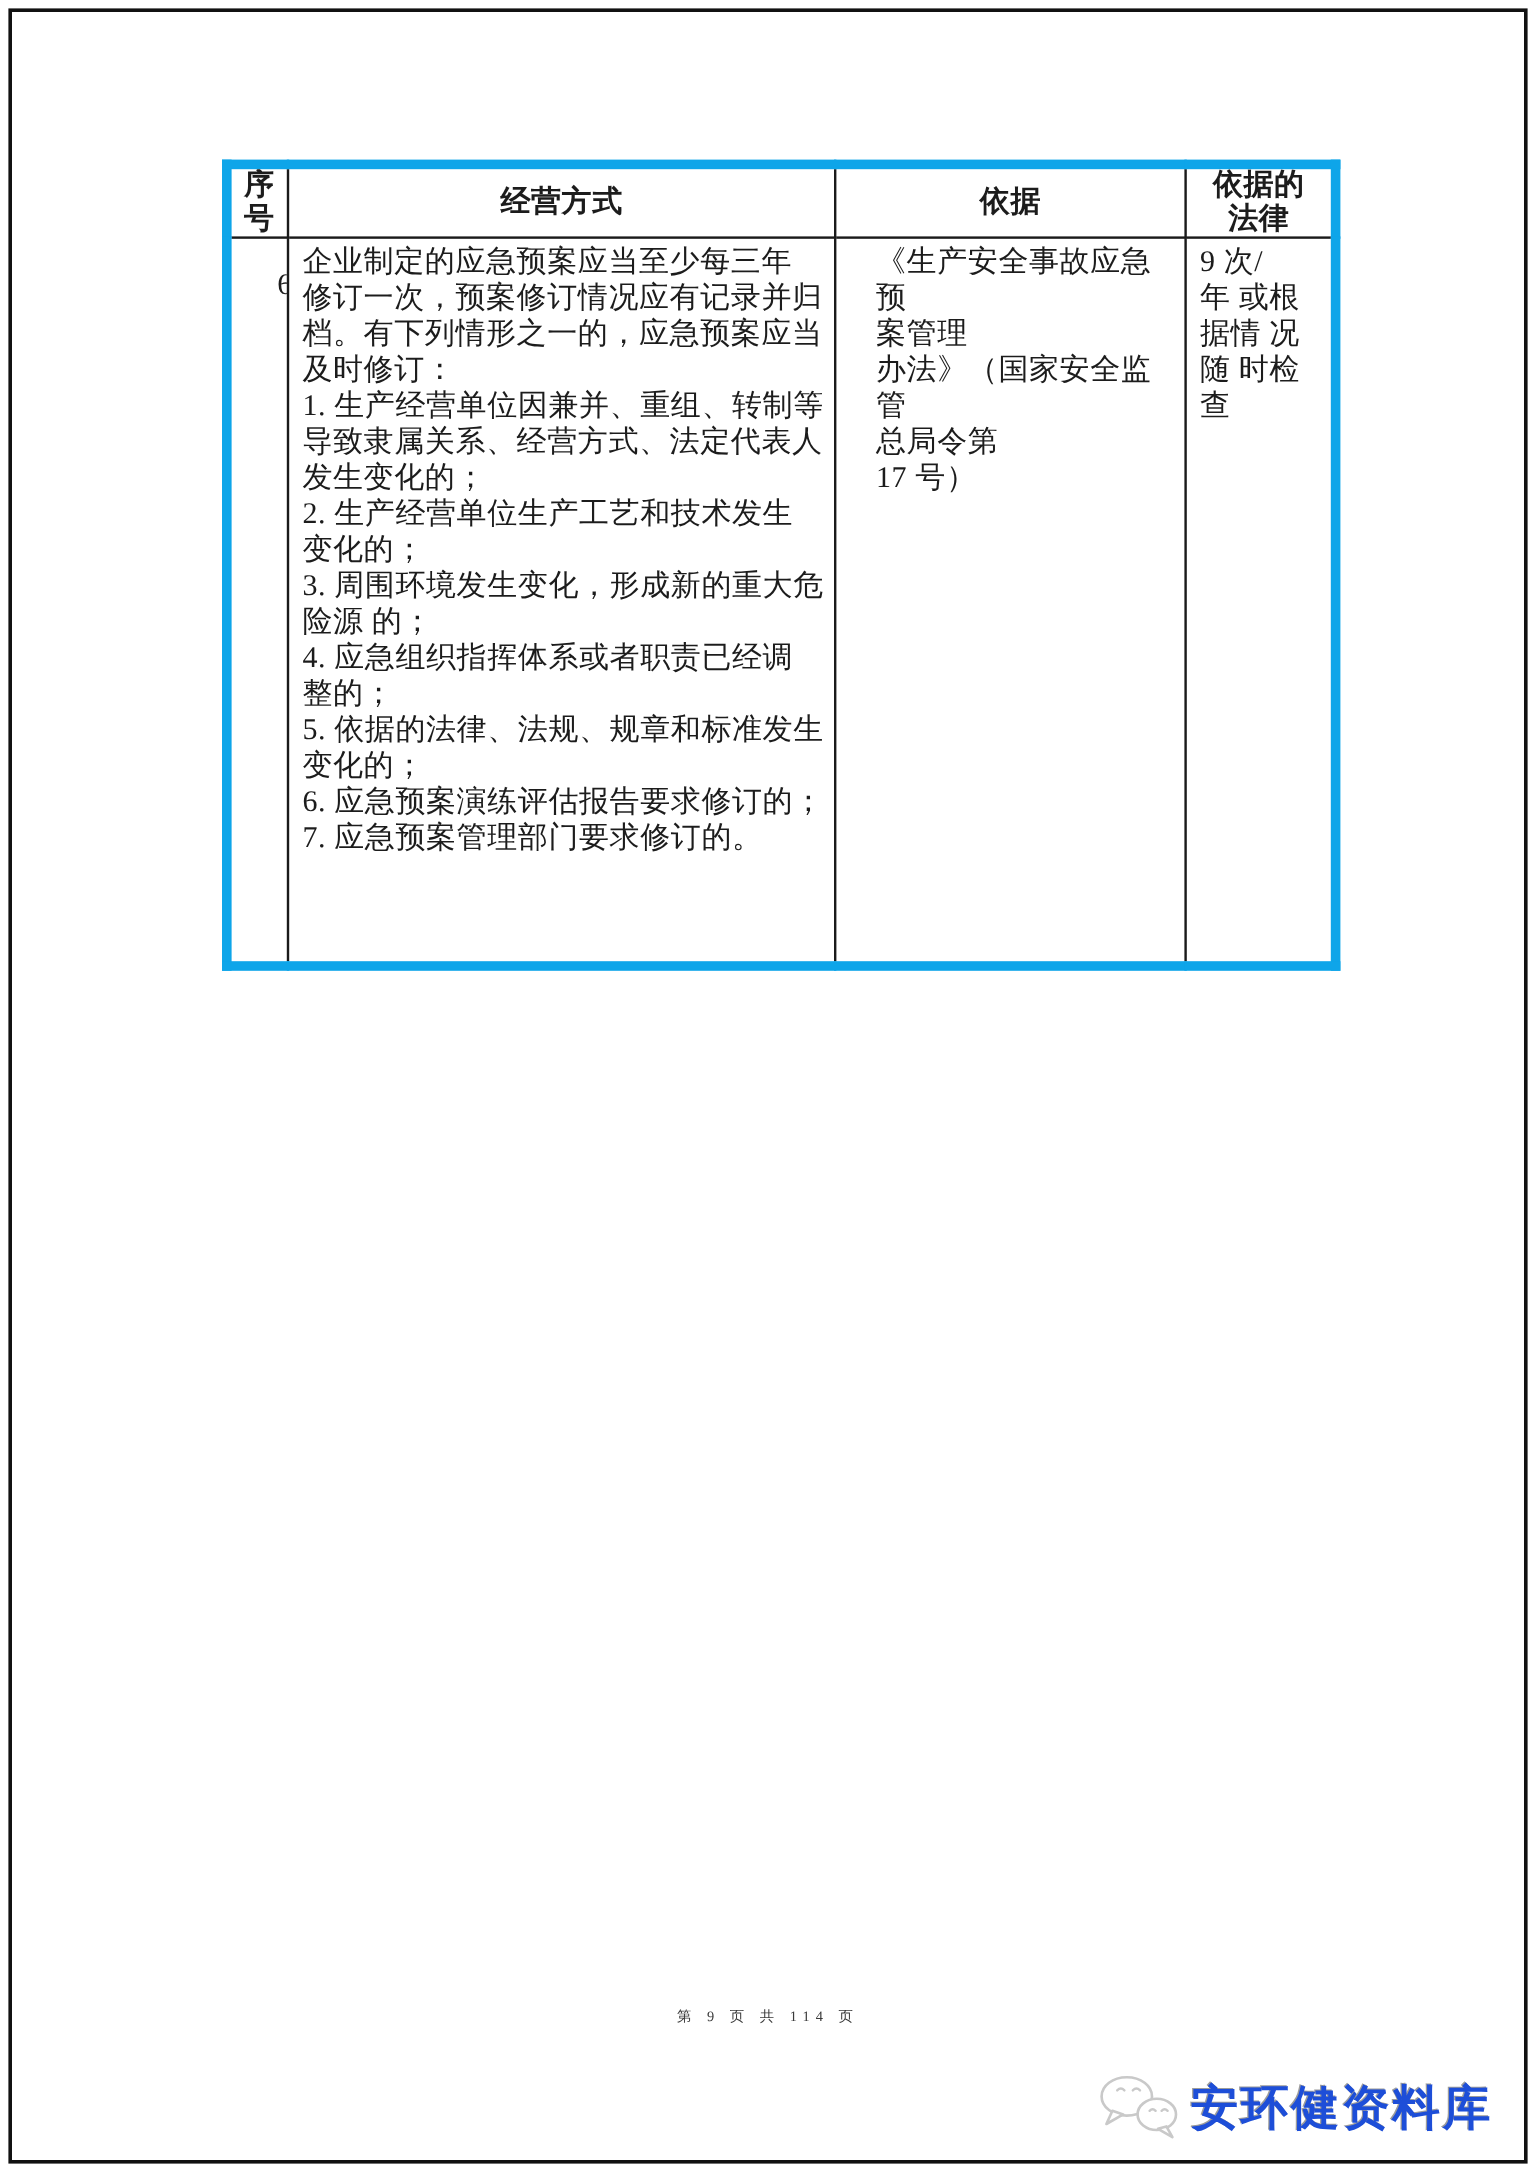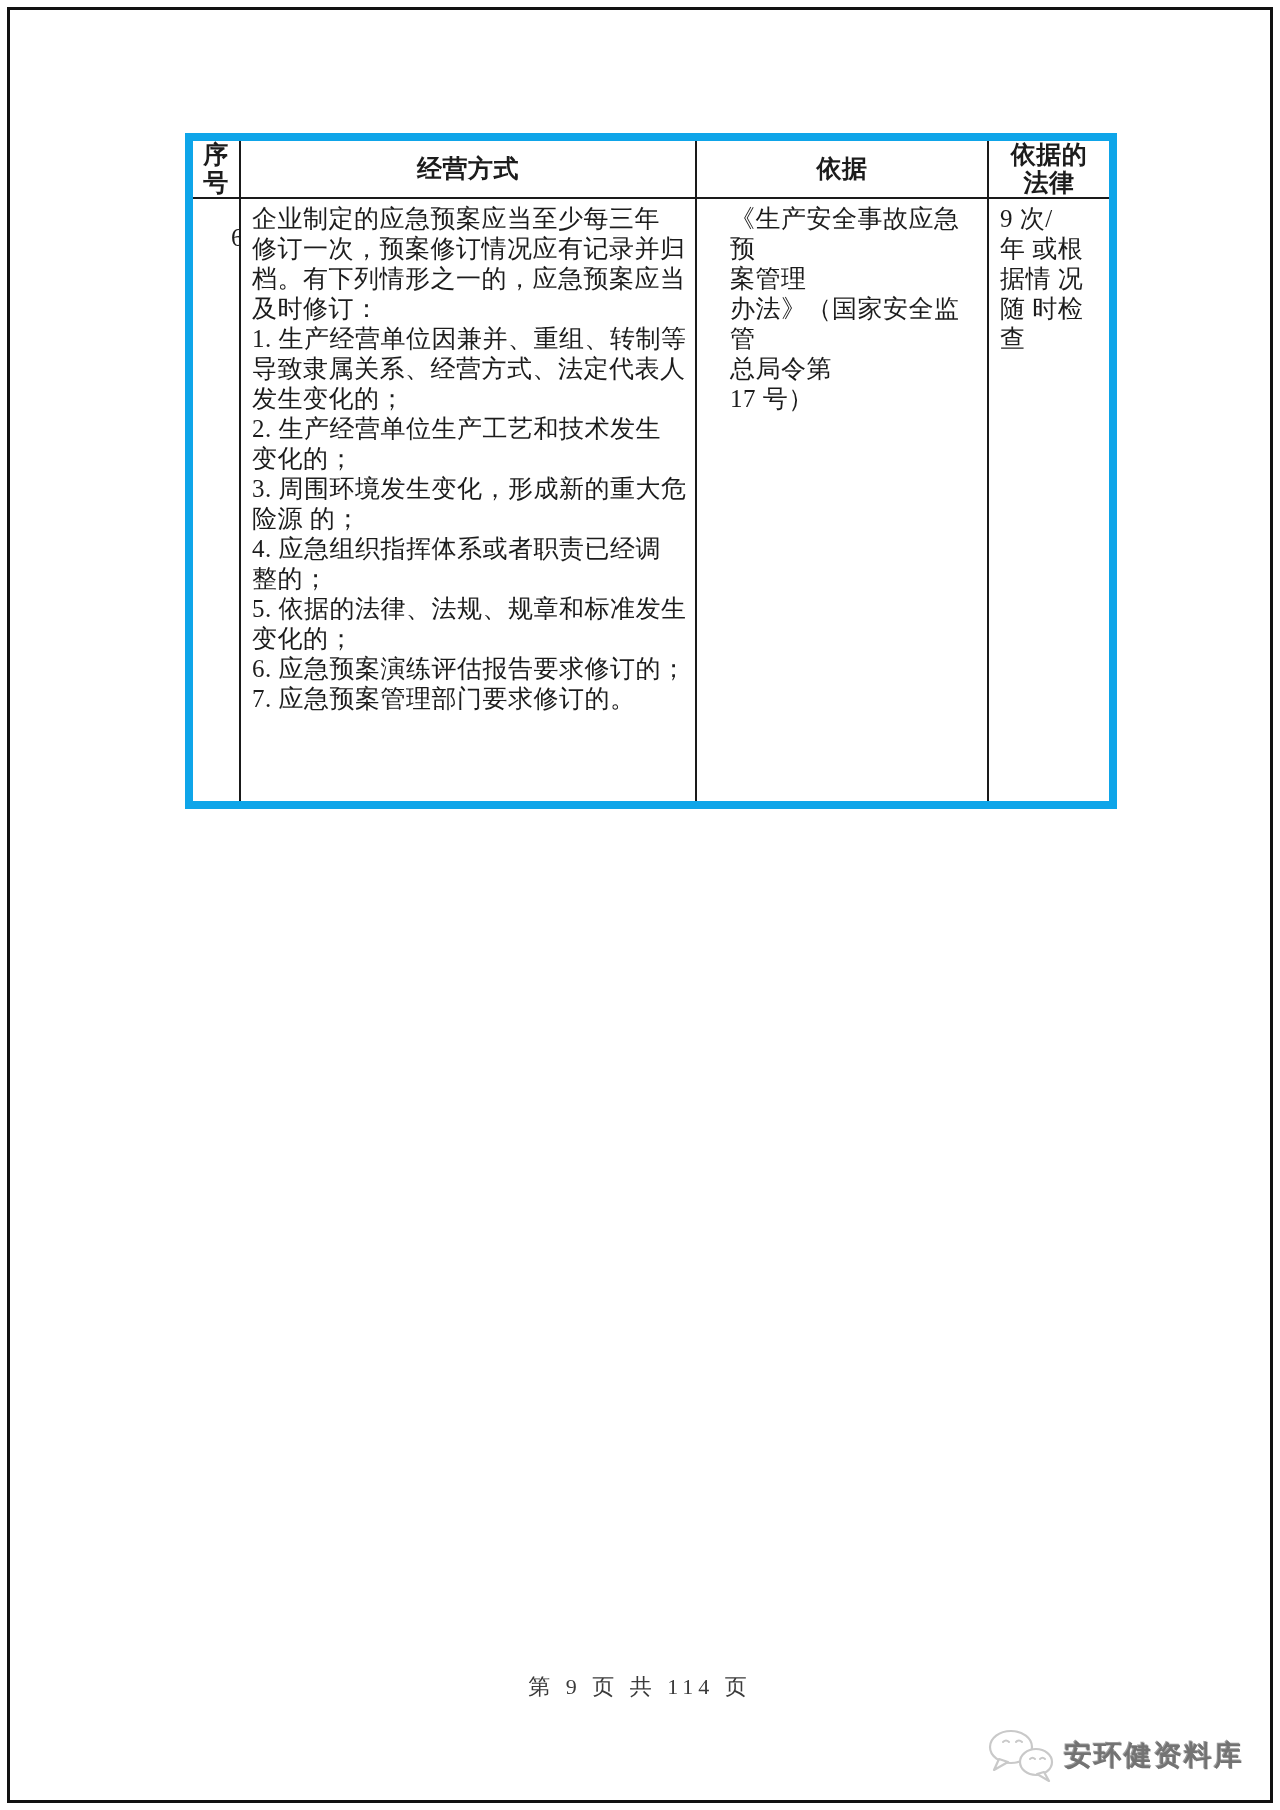--- a/index.html
+++ b/index.html
@@ -61,36 +61,36 @@
     display:inline-block;
     padding-top:24px;
     transform:translateX(6px);
     font-size:25px;
   }
   .footer{
     position:absolute;
     left:0;top:1672px;
     width:100%;
     text-align:center;
-    font-size:22px;
+    font-size:12px;
     letter-spacing:5px;
     color:#3a3a3a;
     font-family:"Liberation Serif","DejaVu Serif",serif;
   }
   .watermark{
     position:absolute;
     top:1728px;right:36px;
     display:flex;
     align-items:center;
     gap:6px;
   }
   .wm-text{
-    font-size:28px;
+    font-size:40px;
     letter-spacing:2px;
-    color:#737373;
+    color:#1d4ed8;
     text-shadow:-1px -1px 0 #9c9c9c, 1px 1px 0 #ffffff;
     font-family:Liberation Serif, serif;
     font-weight:bold;
   }
   .wm-icon{display:block;}
 </style>
 </head>
 <body>
 
 <div class="page">

